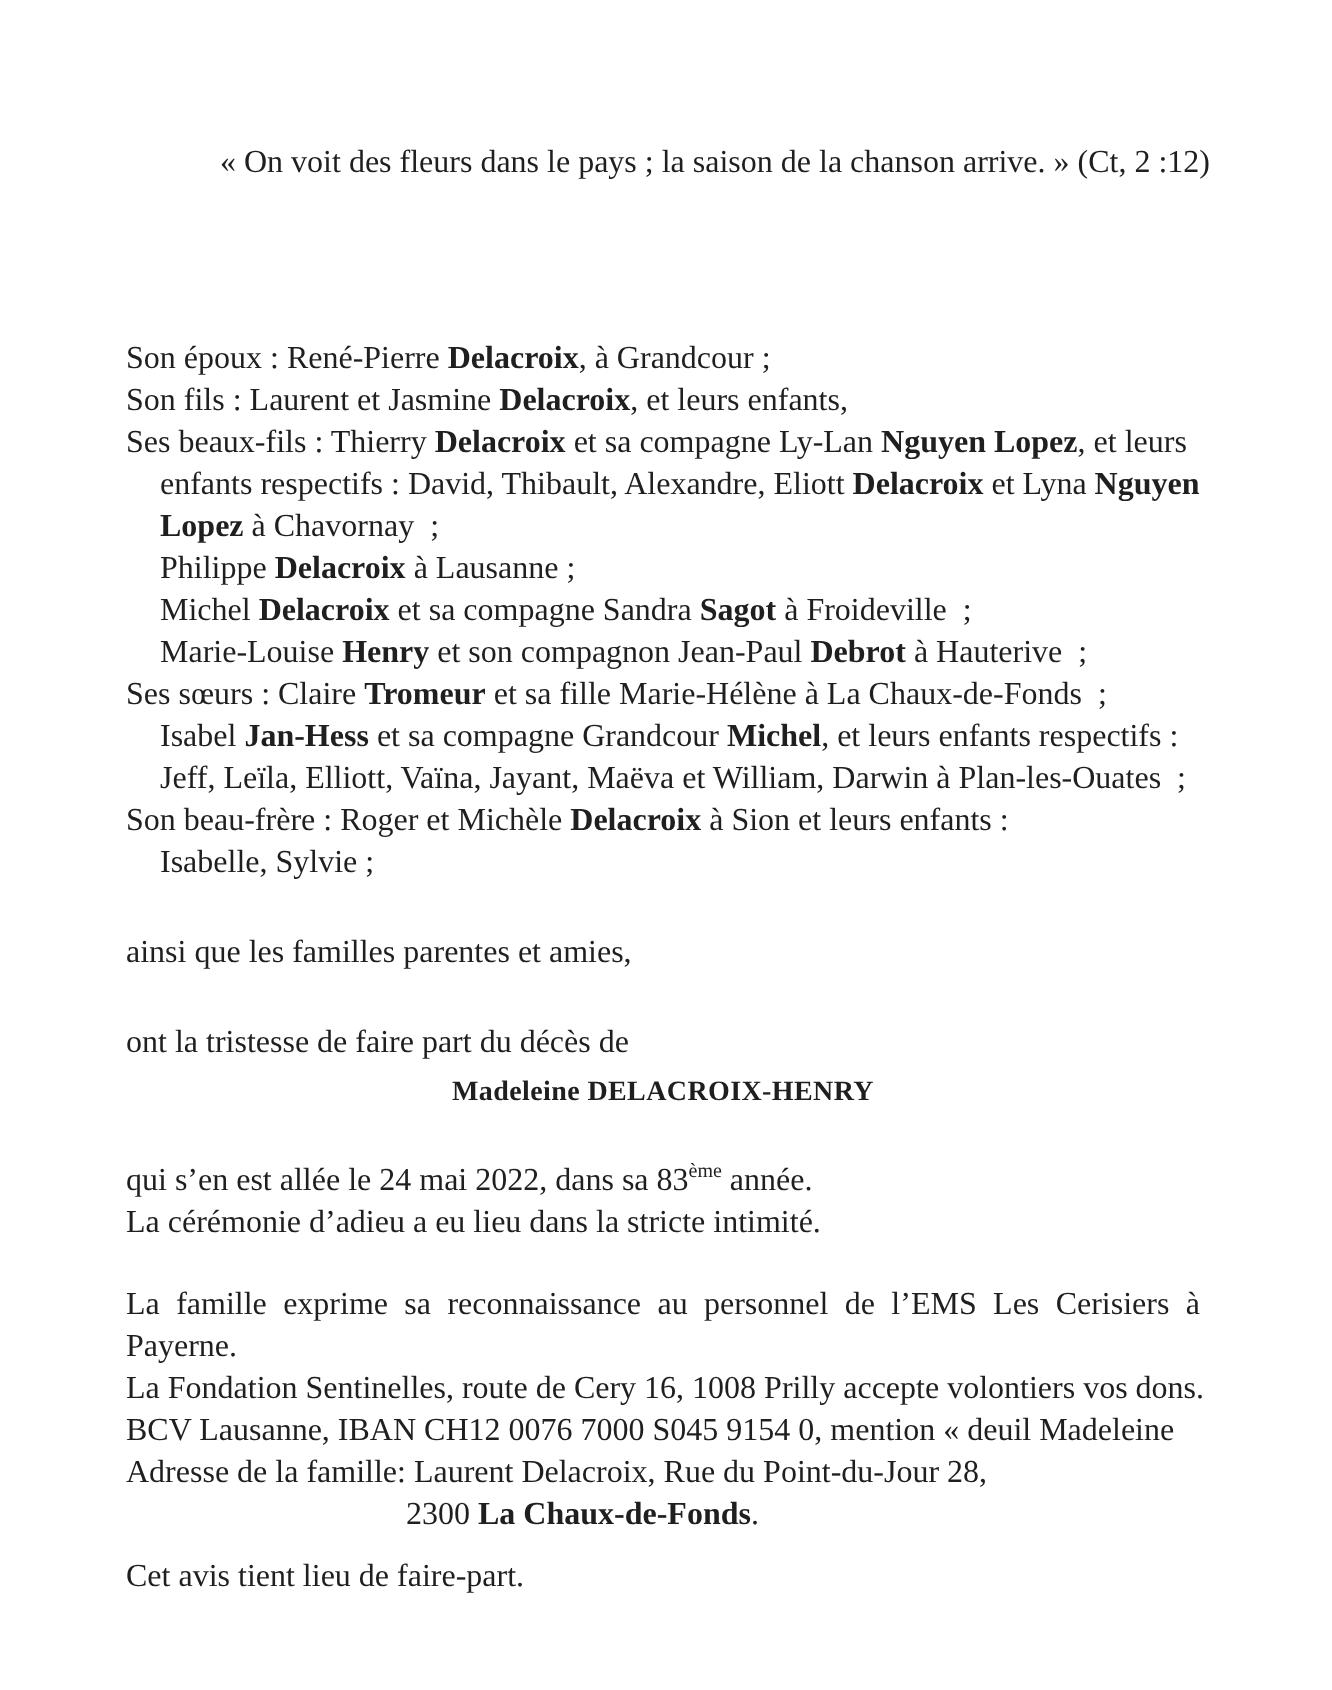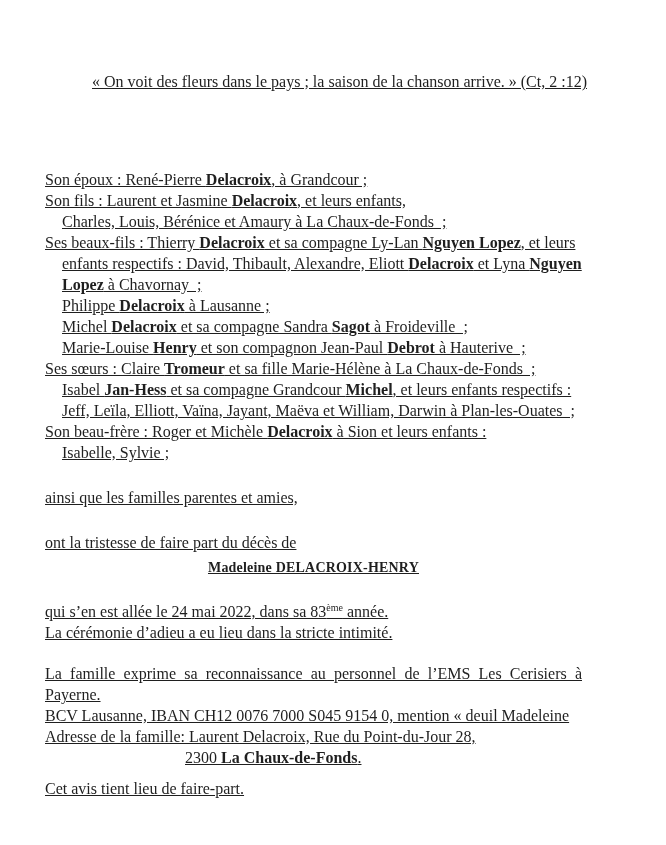--- a/index.html
+++ b/index.html
@@ -13,22 +13,21 @@
     height: 845px;
     overflow: hidden;
     font-family: "Liberation Serif", "DejaVu Serif", serif;
     color: #1f1f1f;
     font-size: 16px;
   }
   .doc {
     box-sizing: border-box;
     width: 666px;
     height: 845px;
-    padding: 71px 66px 0 45px;
-    text-decoration: underline;
+    padding: 71px 66px 0 63px;
   }
   .col { width: 537px; }
 
   .quote {
     padding-left: 47px;
     line-height: 21px;
     white-space: pre;
   }
 
   .family-list { margin-top: 77px; }
@@ -79,21 +78,20 @@
 </head>
 <body>
 
 <div class="doc">
 
   <div class="quote col">« On voit des fleurs dans le pays ; la saison de la chanson arrive. » (Ct, 2 :12)</div>
 
   <div class="family-list col">
       <div class="line"><span>Son époux : René-Pierre </span><b>Delacroix</b><span>, à Grandcour ;</span></div>
       <div class="line"><span>Son fils : Laurent et Jasmine </span><b>Delacroix</b><span>, et leurs enfants,</span></div>
-      <div class="line indent1"><span>Charles, Louis, Bérénice et Amaury à La Chaux-de-Fonds  ;</span></div>
       <div class="line"><span>Ses beaux-fils : Thierry </span><b>Delacroix</b><span> et sa compagne Ly-Lan </span><b>Nguyen Lopez</b><span>, et leurs</span></div>
       <div class="line indent1"><span>enfants respectifs : David, Thibault, Alexandre, Eliott </span><b>Delacroix</b><span> et Lyna </span><b>Nguyen</b></div>
       <div class="line indent1"><b>Lopez</b><span> à Chavornay  ;</span></div>
       <div class="line indent1"><span>Philippe </span><b>Delacroix</b><span> à Lausanne ;</span></div>
       <div class="line indent1"><span>Michel </span><b>Delacroix</b><span> et sa compagne Sandra </span><b>Sagot</b><span> à Froideville  ;</span></div>
       <div class="line indent1"><span>Marie-Louise </span><b>Henry</b><span> et son compagnon Jean-Paul </span><b>Debrot</b><span> à Hauterive  ;</span></div>
       <div class="line"><span>Ses sœurs : Claire </span><b>Tromeur</b><span> et sa fille Marie-Hélène à La Chaux-de-Fonds  ;</span></div>
       <div class="line indent1"><span>Isabel </span><b>Jan-Hess</b><span> et sa compagne Grandcour </span><b>Michel</b><span>, et leurs enfants respectifs :</span></div>
       <div class="line indent1"><span>Jeff, Leïla, Elliott, Vaïna, Jayant, Maëva et William, Darwin à Plan-les-Ouates  ;</span></div>
       <div class="line"><span>Son beau-frère : Roger et Michèle </span><b>Delacroix</b><span> à Sion et leurs enfants :</span></div>
@@ -111,20 +109,21 @@
     <div><span>qui s’en est allée le 24 mai 2022, dans sa 83</span><sup>ème</sup><span> année.</span></div>
     <div>La cérémonie d’adieu a eu lieu dans la stricte intimité.</div>
   </div>
 
   <div class="thanks col">
     <div class="just">La famille exprime sa reconnaissance au personnel de l’EMS Les Cerisiers à</div>
     <div>Payerne.</div>
   </div>
 
   <div class="donations col">
+    <div>La Fondation Sentinelles, route de Cery 16, 1008 Prilly accepte volontiers vos dons.</div>
     <div>BCV Lausanne, IBAN CH12 0076 7000 S045 9154 0, mention « deuil Madeleine</div>
     <div>Adresse de la famille: Laurent Delacroix, Rue du Point-du-Jour 28,</div>
     <div class="addr2"><span>2300 </span><b>La Chaux-de-Fonds</b><span>.</span></div>
   </div>
 
   <div class="footer col">Cet avis tient lieu de faire-part.</div>
 
 </div>
 
 </body></html>

